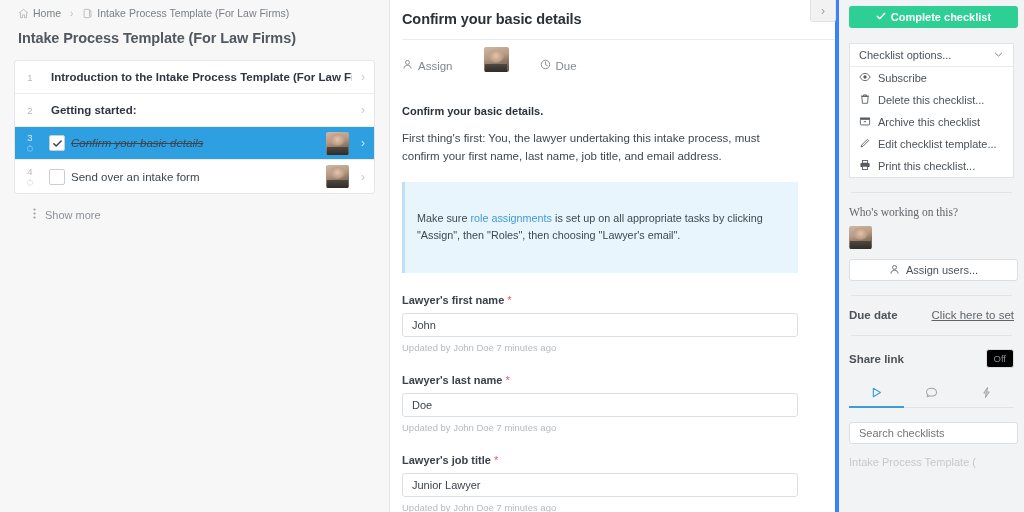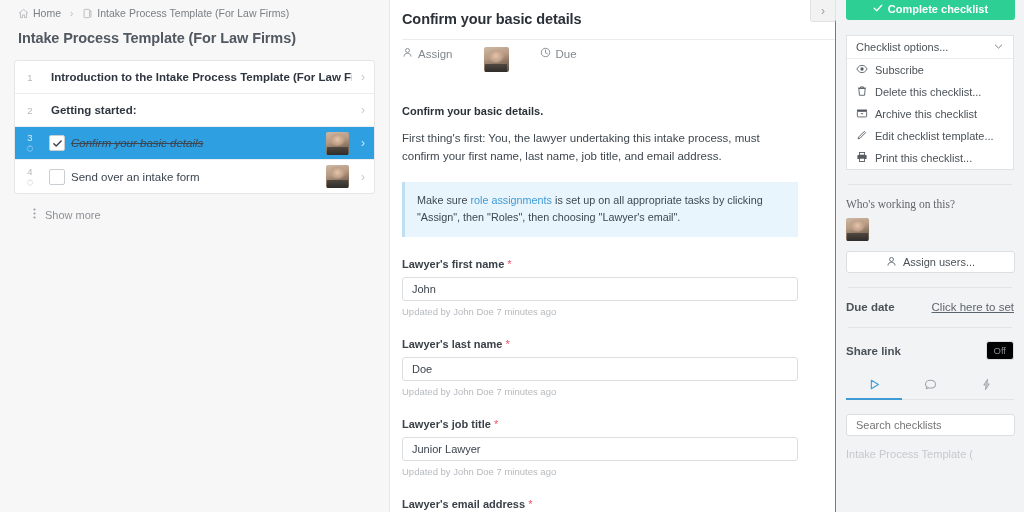--- a/index.html
+++ b/index.html
@@ -84,40 +84,40 @@
   
   .main-pane {
     width: 445px; height: 512px; background: #fff;
     padding: 0 0 0 12px; overflow: hidden; position: relative;
   }
   .main-title {
     font-size: 14.5px; font-weight: bold; color: #2b3138;
     padding: 11px 0 0 0; letter-spacing: -0.1px;
   }
   .meta-row {
-    display: flex; align-items: flex-start; gap: 31px;
+    display: flex; align-items: flex-end; gap: 31px;
     border-top: 1px solid #ececec;
     margin-top: 12px; padding: 7px 18px 7px 0;
   }
   .meta-item {
     display: flex; align-items: center; gap: 5px;
     font-size: 11.5px; color: #83888e; cursor: pointer;
   }
   .avatar-md { width: 25px; height: 25px; border-radius: 2px; }
   .body-bold {
     font-size: 11px; font-weight: bold; color: #2b3138; margin-top: 26px;
   }
   .body-p {
     font-size: 11.5px; color: #3f474f; line-height: 1.55;
     margin-top: 13px; width: 396px;
   }
   .callout {
     margin-top: 16px; width: 396px;
     background: #e9f5fc; border-left: 3px solid #bfe0f2;
-    padding: 10px 12px; font-size: 10.8px; color: #3d4850; line-height: 1.62;
+    padding: 28px 12px; font-size: 10.8px; color: #3d4850; line-height: 1.62;
   }
   .callout a { color: #3f9bd6; text-decoration: none; }
   .field { margin-top: 21px; width: 396px; }
   .field-label { font-size: 11px; font-weight: bold; color: #3a4149; }
   .req { color: #f4516c; font-weight: normal; }
   .field-input {
     margin-top: 7px; width: 396px; height: 24px;
     border: 1px solid #dcdfe2; border-radius: 3px;
     background: #fff; font-size: 11px; color: #3c444c;
     padding: 0 9px; font-family: "Liberation Sans", sans-serif;
@@ -129,21 +129,21 @@
     position: absolute; left: 810px; top: 0; width: 26px; height: 22px;
     background: #f2f2f2; border: 1px solid #e2e2e2; border-top: none;
     border-radius: 0 0 3px 3px;
     display: flex; align-items: center; justify-content: center;
     color: #9aa0a6; font-size: 12px; cursor: pointer; z-index: 5;
   }
 
   
   .right-pane {
     width: 189px; height: 512px; background: #f2f3f4;
-    border-left: 1px solid #3b82f6; padding: 0 10px; overflow: hidden;
+    border-left: 4px solid #3b82f6; padding: 8px 10px; overflow: hidden;
   }
   .btn-complete {
     margin-top: -2px; width: 169px; height: 22px; background: #2ecf94;
     color: #fff; border: none; border-radius: 3px;
     font-size: 11px; font-weight: bold; cursor: pointer;
     display: flex; align-items: center; justify-content: center; gap: 5px;
     font-family: "Liberation Sans", sans-serif;
   }
   .opts-card {
     margin-top: 15px; background: #fff;

